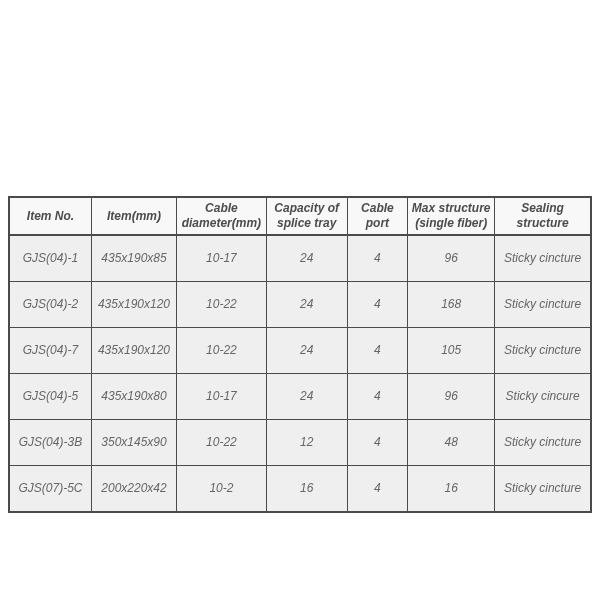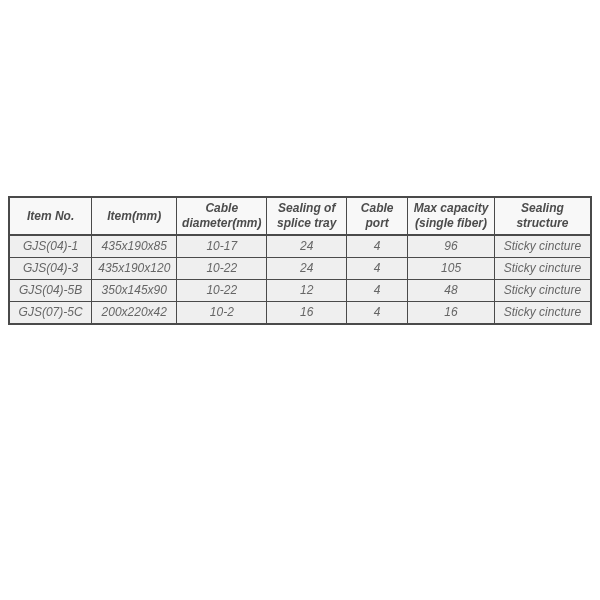--- a/index.html
+++ b/index.html
@@ -39,21 +39,21 @@
     line-height: 15px;
     padding: 3px 2px;
     border-bottom: 2px solid var(--border-color, #4a4a4a);
   }
   .spec-table tbody td {
     background: var(--row-bg, #efefef);
     color: var(--cell-text, #666666);
     font-size: 12px;
     height: 21px;
     line-height: 21px;
-    padding: 0 2px;
+    padding: 12px 2px;
     white-space: nowrap;
   }
   
   .col-0 { width: 80px; }
   .col-1 { width: 82px; }
   .col-2 { width: 86px; }
   .col-3 { width: 82px; }
   .col-4 { width: 61px; }
   .col-5 { width: 89px; }
   .col-6 { width: 94px; }
@@ -61,47 +61,65 @@
 </head>
 <body>
 
 <div class="canvas">
   <table class="spec-table">
     <thead>
       <tr id="header-row">
           <th class="col-0">Item No.</th>
           <th class="col-1">Item(mm)</th>
           <th class="col-2">Cable diameter(mm)</th>
-          <th class="col-3">Sealing of splice tray</th>
+          <th class="col-3">Capacity of splice tray</th>
           <th class="col-4">Cable port</th>
-          <th class="col-5">Max capacity (single fiber)</th>
+          <th class="col-5">Max structure (single fiber)</th>
           <th class="col-6">Sealing structure</th>
         </tr>
     </thead>
     <tbody id="table-body">
         <tr>
           <td class="col-0">GJS(04)-1</td>
           <td class="col-1">435x190x85</td>
           <td class="col-2">10-17</td>
           <td class="col-3">24</td>
           <td class="col-4">4</td>
           <td class="col-5">96</td>
           <td class="col-6">Sticky cincture</td>
         </tr>
         <tr>
-          <td class="col-0">GJS(04)-3</td>
+          <td class="col-0">GJS(04)-2</td>
+          <td class="col-1">435x190x120</td>
+          <td class="col-2">10-22</td>
+          <td class="col-3">24</td>
+          <td class="col-4">4</td>
+          <td class="col-5">168</td>
+          <td class="col-6">Sticky cincture</td>
+        </tr>
+        <tr>
+          <td class="col-0">GJS(04)-7</td>
           <td class="col-1">435x190x120</td>
           <td class="col-2">10-22</td>
           <td class="col-3">24</td>
           <td class="col-4">4</td>
           <td class="col-5">105</td>
           <td class="col-6">Sticky cincture</td>
         </tr>
         <tr>
-          <td class="col-0">GJS(04)-5B</td>
+          <td class="col-0">GJS(04)-5</td>
+          <td class="col-1">435x190x80</td>
+          <td class="col-2">10-17</td>
+          <td class="col-3">24</td>
+          <td class="col-4">4</td>
+          <td class="col-5">96</td>
+          <td class="col-6">Sticky cincure</td>
+        </tr>
+        <tr>
+          <td class="col-0">GJS(04)-3B</td>
           <td class="col-1">350x145x90</td>
           <td class="col-2">10-22</td>
           <td class="col-3">12</td>
           <td class="col-4">4</td>
           <td class="col-5">48</td>
           <td class="col-6">Sticky cincture</td>
         </tr>
         <tr>
           <td class="col-0">GJS(07)-5C</td>
           <td class="col-1">200x220x42</td>

